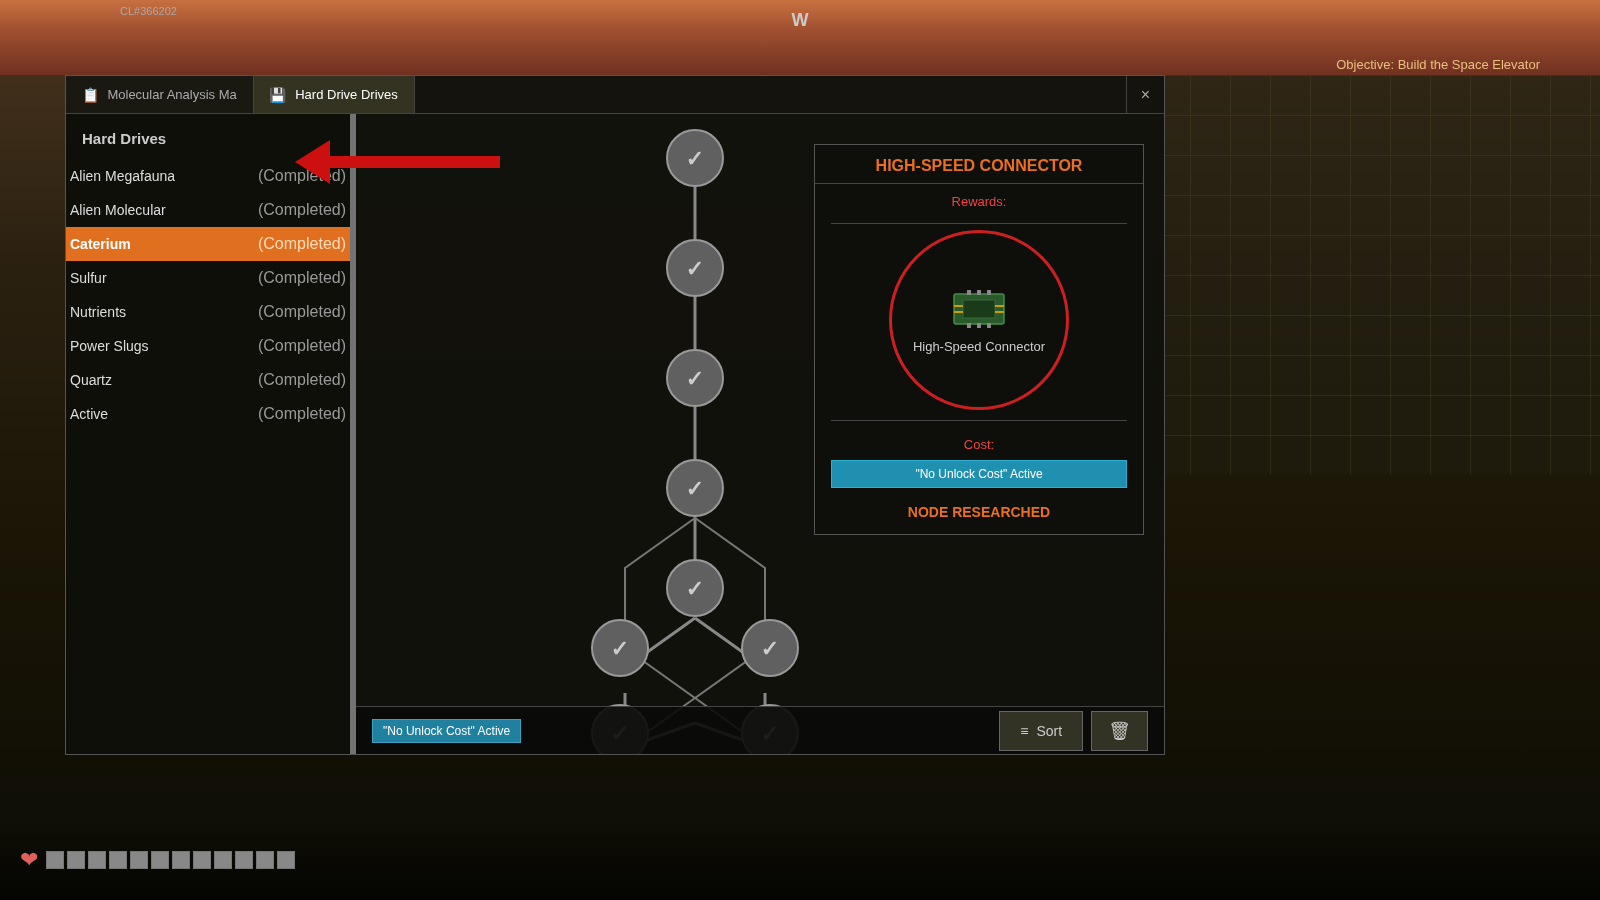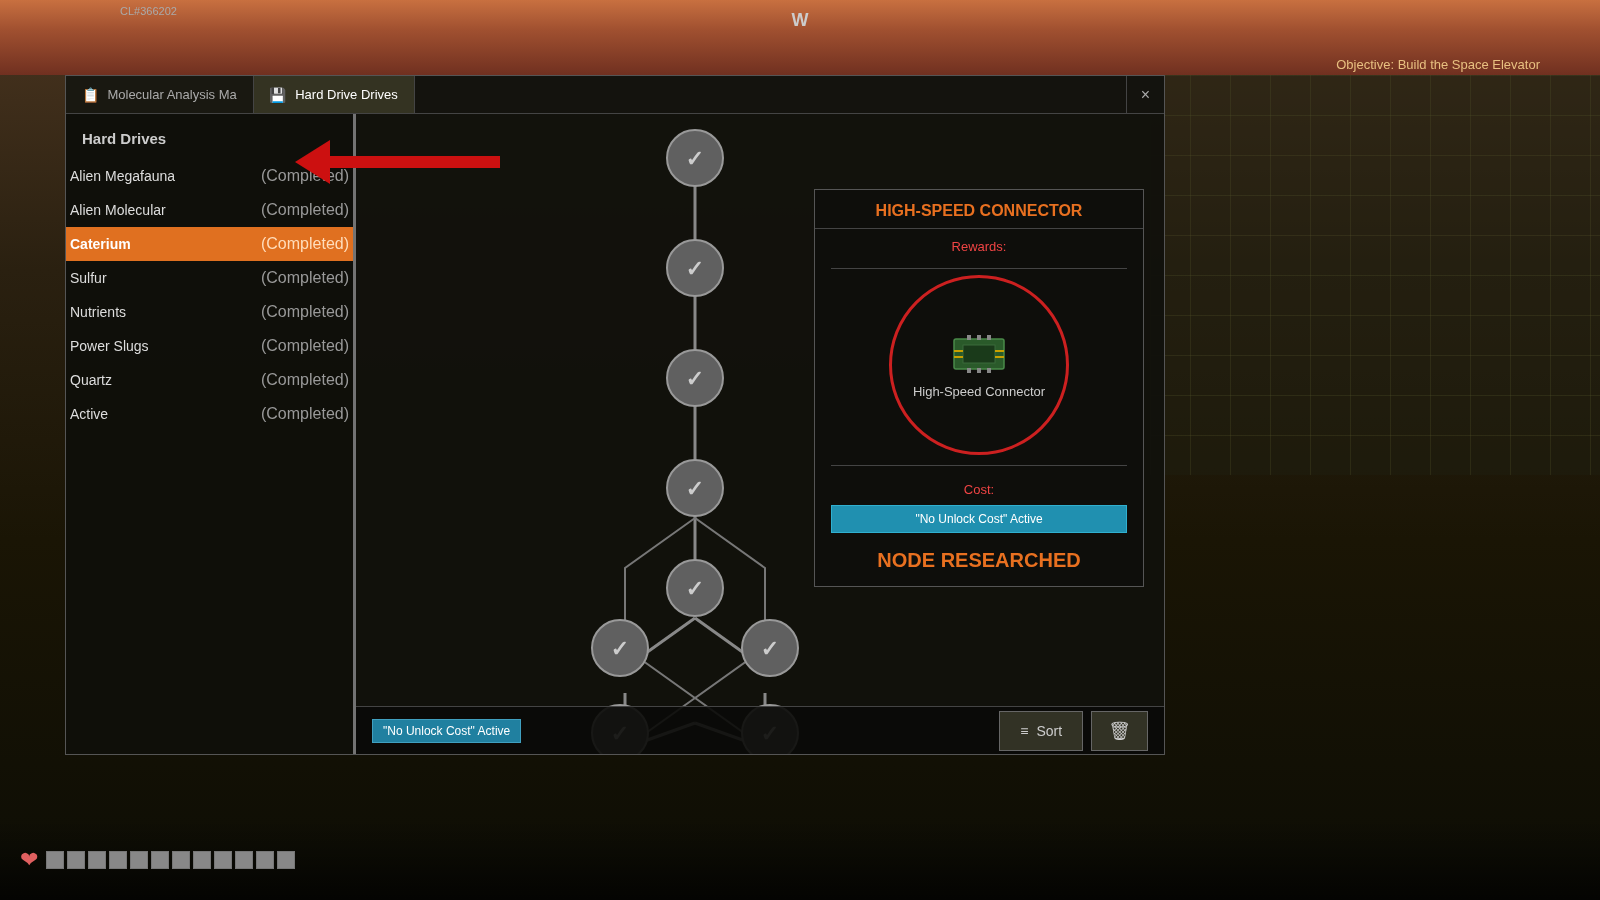--- a/index.html
+++ b/index.html
@@ -186,21 +186,21 @@
     
     .content-area {
       display: flex;
       flex: 1;
       overflow: hidden;
     }
 
     
     .sidebar {
       width: 290px;
-      border-right: 3px solid #737373;
+      border-right: 6px solid #737373;
       background: rgba(15, 15, 10, 0.9);
       flex-shrink: 0;
       overflow-y: auto;
       padding-top: 8px;
     }
 
     .sidebar-header {
       color: #ccc;
       font-size: 15px;
       font-weight: bold;
@@ -309,21 +309,20 @@
 
     
     .info-panel {
       position: absolute;
       top: 30px;
       right: 20px;
       width: 330px;
       background: rgba(15, 15, 12, 0.95);
       border: 1px solid #555;
       z-index: 30;
-      margin-top: 45px;
     }
 
     .info-panel-title {
       text-align: center;
       color: #e87020;
       font-size: 16px;
       font-weight: bold;
       padding: 12px 0 8px;
       border-bottom: 1px solid #444;
     }
@@ -367,21 +366,21 @@
       font-size: 12px;
       text-align: center;
       padding: 6px;
       margin: 0 16px 8px;
       border: 1px solid #30b0d0;
     }
 
     .node-researched {
       text-align: center;
       color: #e87020;
-      font-size: 20px;
+      font-size: 14px;
       font-weight: bold;
       padding: 8px 0 14px;
     }
 
     
     .red-arrow {
       position: absolute;
       top: 140px;
       left: 295px;
       z-index: 25;

